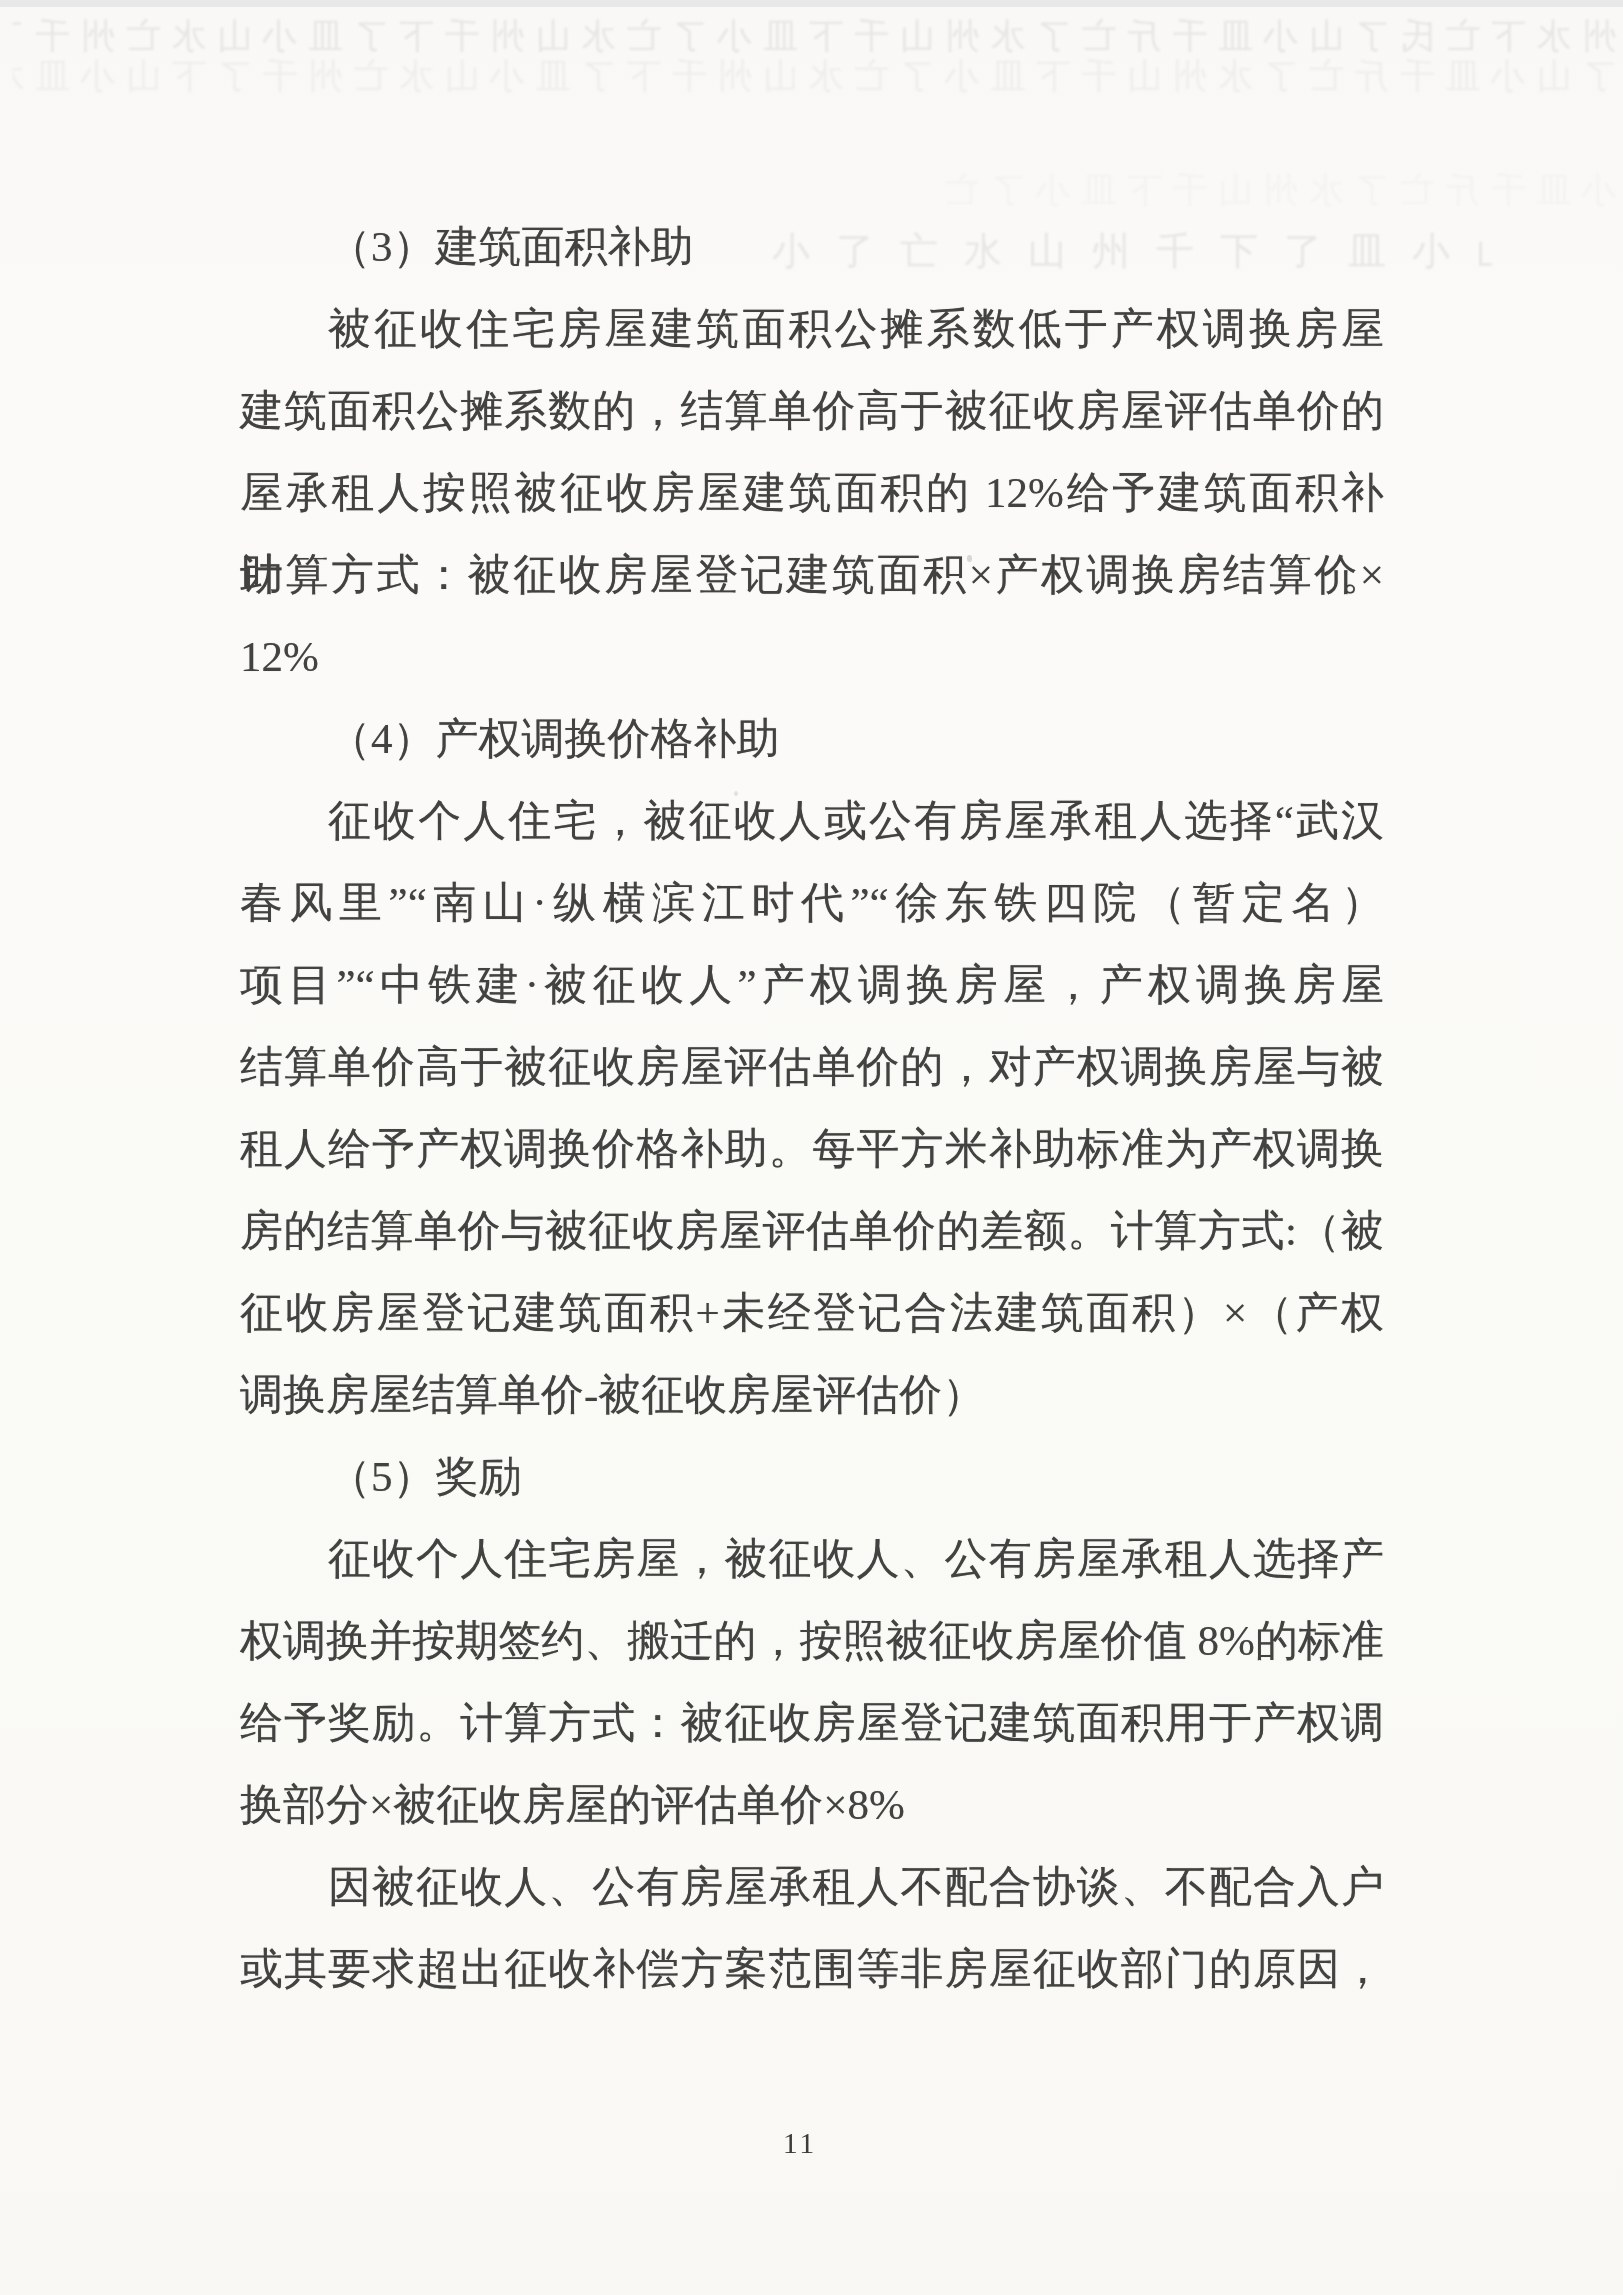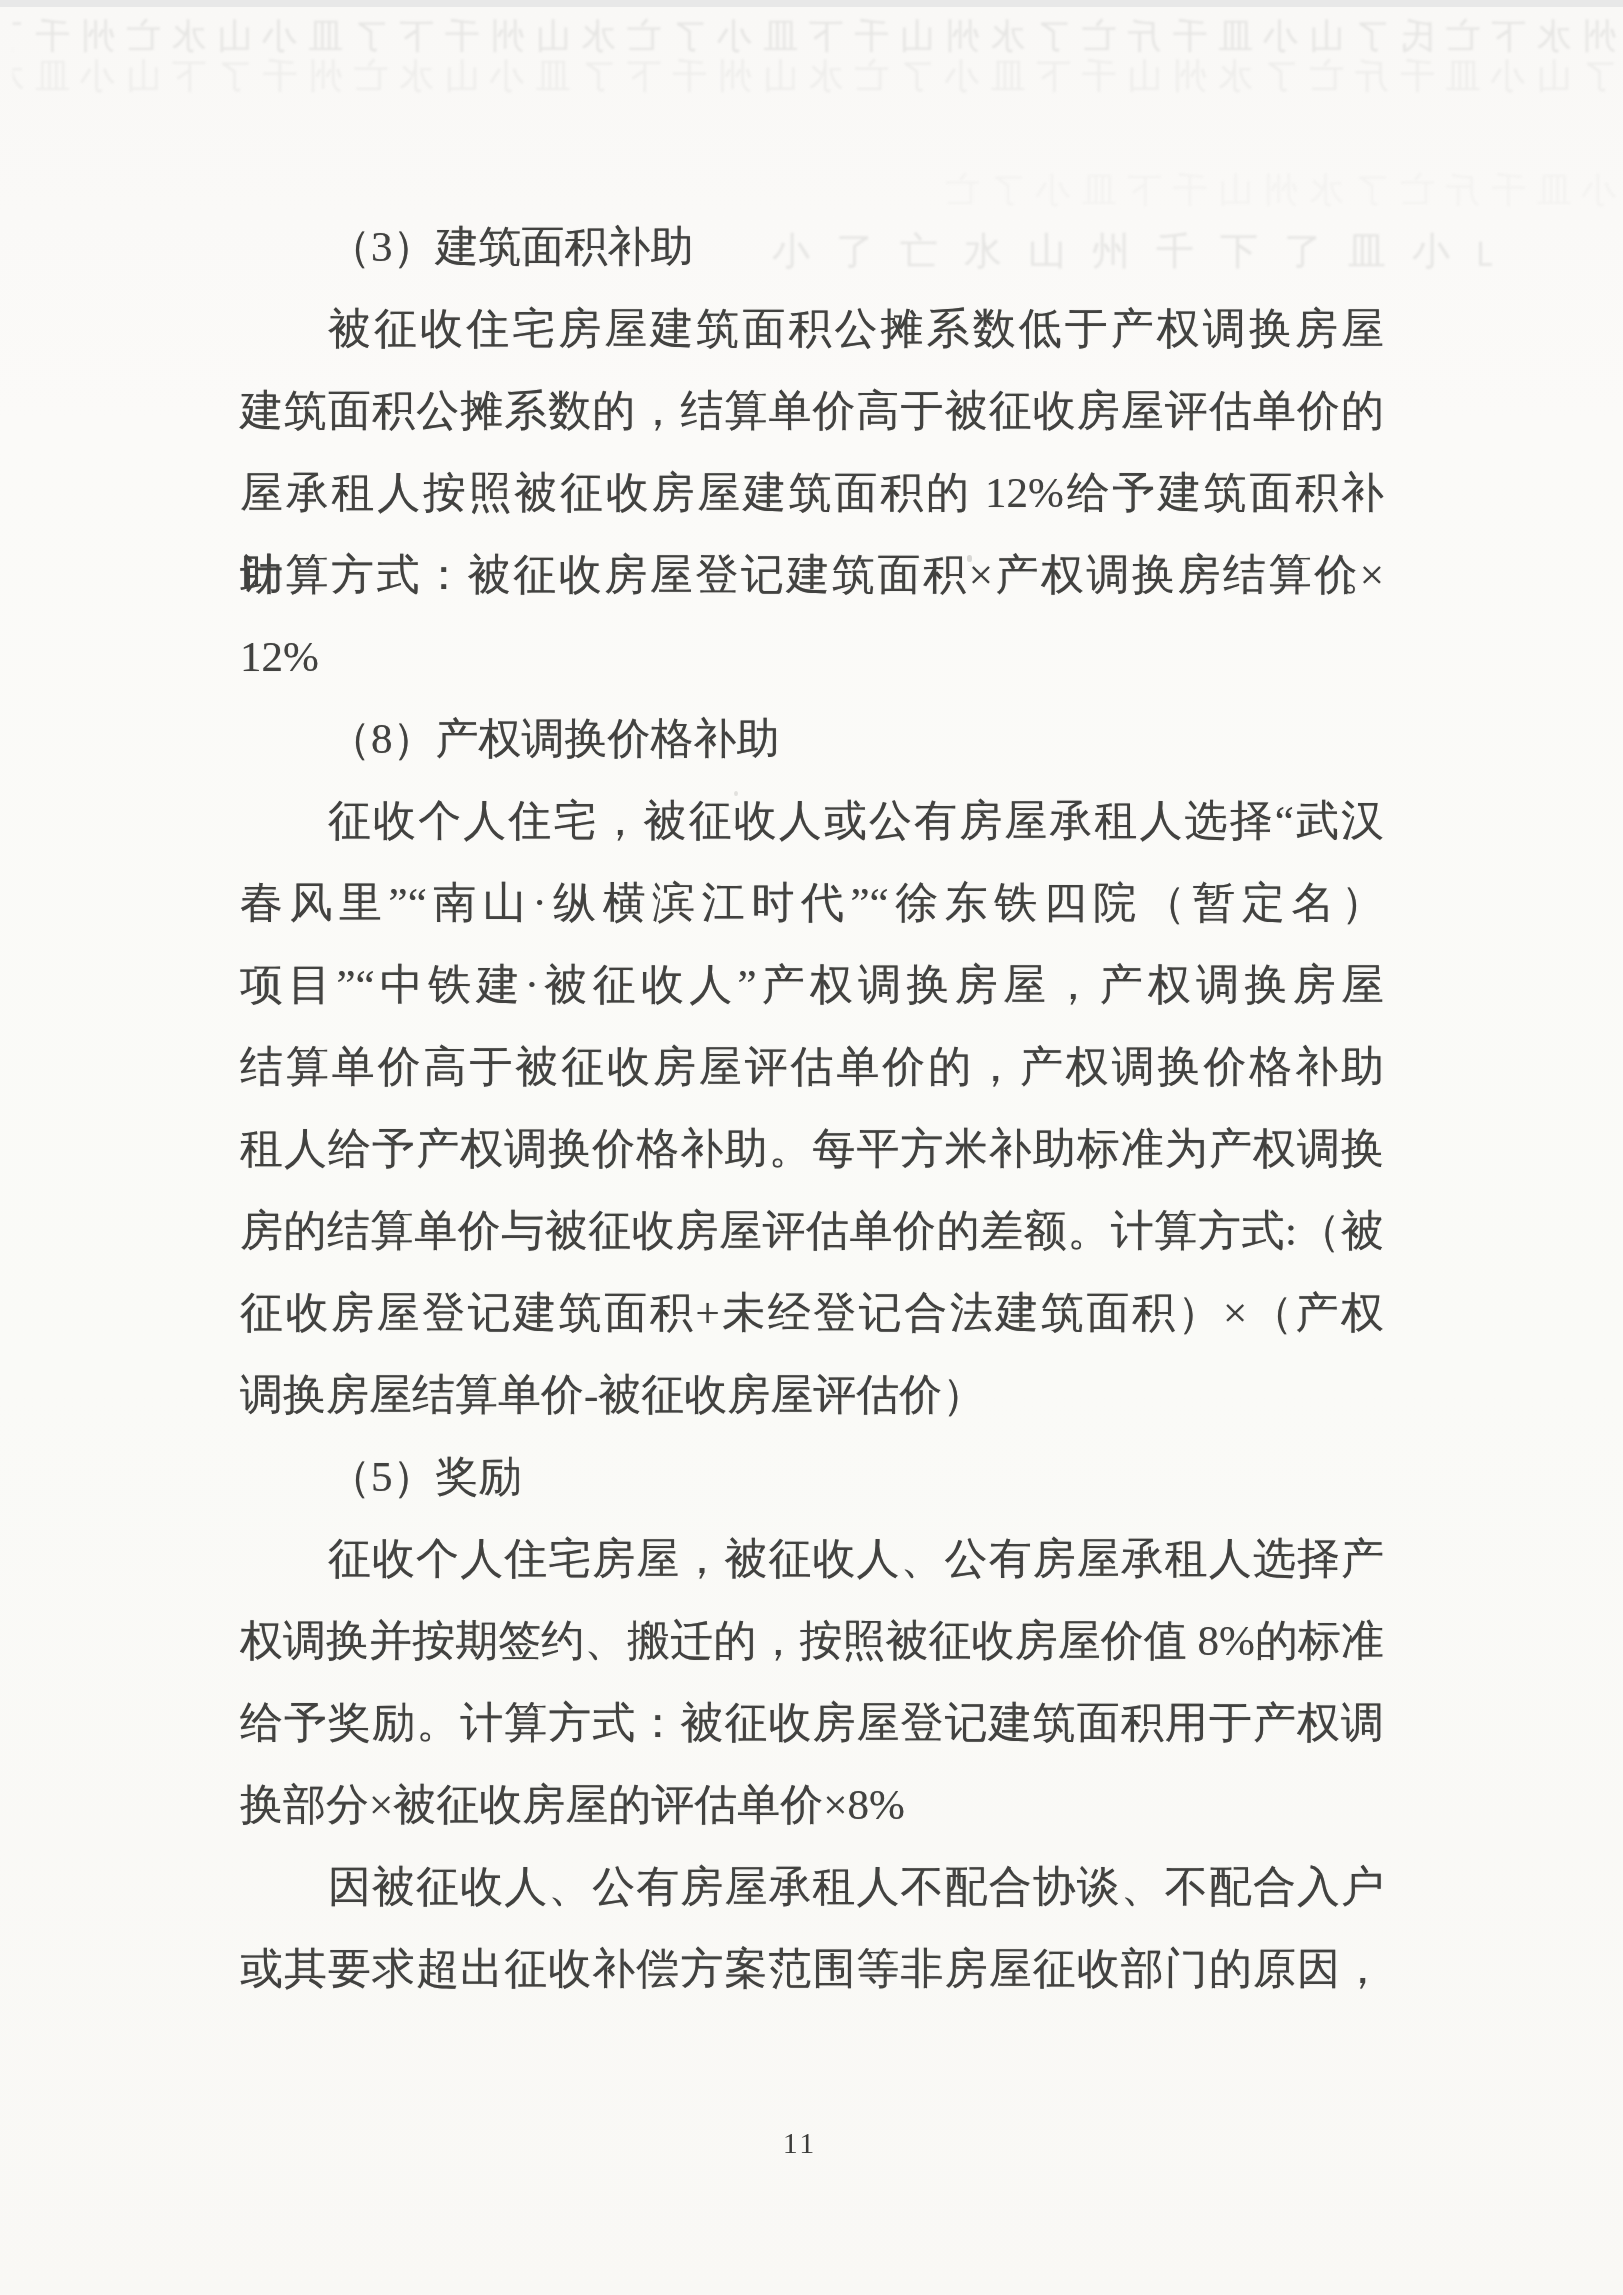--- a/index.html
+++ b/index.html
@@ -117,25 +117,25 @@
   <div class="speck speck-1"></div>
   <div class="speck speck-2"></div>
 
   <div class="text-block" id="text-block">
       <div class="line indent">（3）建筑面积补助</div>
       <div class="line indent fill">被征收住宅房屋建筑面积公摊系数低于产权调换房屋</div>
       <div class="line fill">建筑面积公摊系数的，结算单价高于被征收房屋评估单价的</div>
       <div class="line fill">屋承租人按照被征收房屋建筑面积的 12%给予建筑面积补助。</div>
       <div class="line fill">计算方式：被征收房屋登记建筑面积×产权调换房结算价×</div>
       <div class="line">12%</div>
-      <div class="line indent">（8）产权调换价格补助</div>
+      <div class="line indent">（4）产权调换价格补助</div>
       <div class="line indent fill">征收个人住宅，被征收人或公有房屋承租人选择“武汉</div>
       <div class="line fill">春风里”“南山·纵横滨江时代”“徐东铁四院（暂定名）</div>
       <div class="line fill">项目”“中铁建·被征收人”产权调换房屋，产权调换房屋</div>
-      <div class="line fill">结算单价高于被征收房屋评估单价的，产权调换价格补助</div>
+      <div class="line fill">结算单价高于被征收房屋评估单价的，对产权调换房屋与被</div>
       <div class="line fill">租人给予产权调换价格补助。每平方米补助标准为产权调换</div>
       <div class="line fill">房的结算单价与被征收房屋评估单价的差额。计算方式:（被</div>
       <div class="line fill">征收房屋登记建筑面积+未经登记合法建筑面积）×（产权</div>
       <div class="line">调换房屋结算单价-被征收房屋评估价）</div>
       <div class="line indent">（5）奖励</div>
       <div class="line indent fill">征收个人住宅房屋，被征收人、公有房屋承租人选择产</div>
       <div class="line fill">权调换并按期签约、搬迁的，按照被征收房屋价值 8%的标准</div>
       <div class="line fill">给予奖励。计算方式：被征收房屋登记建筑面积用于产权调</div>
       <div class="line">换部分×被征收房屋的评估单价×8%</div>
       <div class="line indent fill">因被征收人、公有房屋承租人不配合协谈、不配合入户</div>

